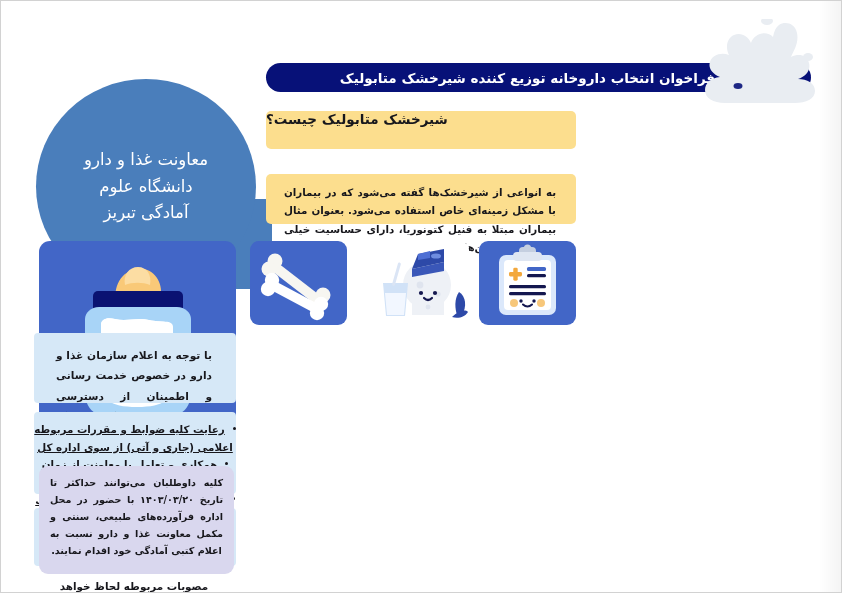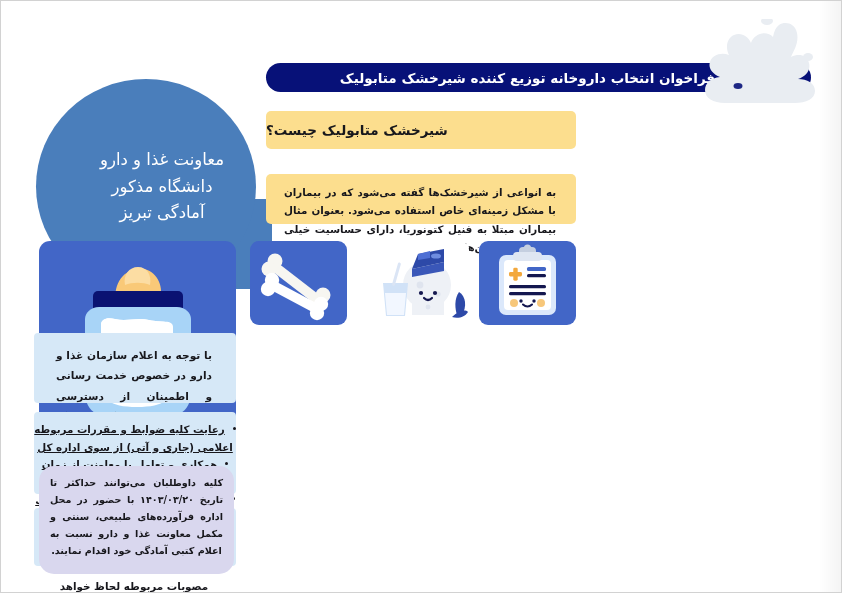--- a/index.html
+++ b/index.html
@@ -43,21 +43,21 @@
     position: absolute;
     left: 0;
     top: 0;
     width: 220px;
     height: 215px;
     background: #4a7ebb;
     border-radius: 50%;
   }
   #org-bubble .org-text {
     position: absolute;
-    left: 16px;
+    left: 0;
     top: 0;
     width: 220px;
     height: 215px;
     display: flex;
     flex-direction: column;
     align-items: center;
     justify-content: center;
     gap: 3px;
     color: #ffffff;
     font-size: 16.5px;
@@ -108,21 +108,20 @@
     border-radius: 5px;
     direction: rtl;
     color: #17171c;
   }
   #q-box {
     right: 265px;
     left: 265px;
     top: 110px;
     height: 38px;
     display: flex;
-    align-items: center;
     justify-content: flex-end;
     padding-right: 22px;
   }
   #q-box .q-text {
     font-size: 13.5px;
     font-weight: bold;
   }
   #a-box {
     right: 265px;
     left: 265px;
@@ -240,21 +239,21 @@
   }
 
   
   #deadline-panel {
     position: absolute;
     right: 607px;
     width: 195px;
     top: 465px;
     height: 108px;
     background: #d9d7ee;
-    border-radius: 15px;
+    border-radius: 9px;
     direction: rtl;
     padding: 9px 11px 8px 11px;
   }
   #deadline-panel .deadline-text {
     font-size: 9.6px;
     font-weight: bold;
     line-height: 1.76;
     color: #17171c;
     text-align: justify;
     text-align-last: center;
@@ -272,21 +271,21 @@
 </head>
 <body>
 
 <div id="poster">
 
   <div id="org-bubble">
     <div class="tail"></div>
     <div class="disc"></div>
     <div class="org-text">
       <span>معاونت غذا و دارو</span>
-      <span>دانشگاه مذکور</span>
+      <span>دانشگاه علوم</span>
       <span>آمادگی تبریز</span>
     </div>
   </div>
 
   <svg id="milk-splash" viewBox="0 0 150 92">
     <path d="M98 6 C104 2 114 4 116 14 C118 24 113 31 110 38 C118 34 126 36 128 44
              C130 52 124 58 117 60 C126 60 134 64 134 72 C134 80 125 84 114 84
              L44 84 C32 84 24 79 24 71 C24 64 30 59 39 58 C31 55 27 49 29 43
              C31 36 40 33 48 36 C44 28 46 19 53 16 C60 13 67 17 70 24
              C73 14 86 11 92 18 C93 12 95 8 98 6 Z" fill="#e9edf2"></path>

